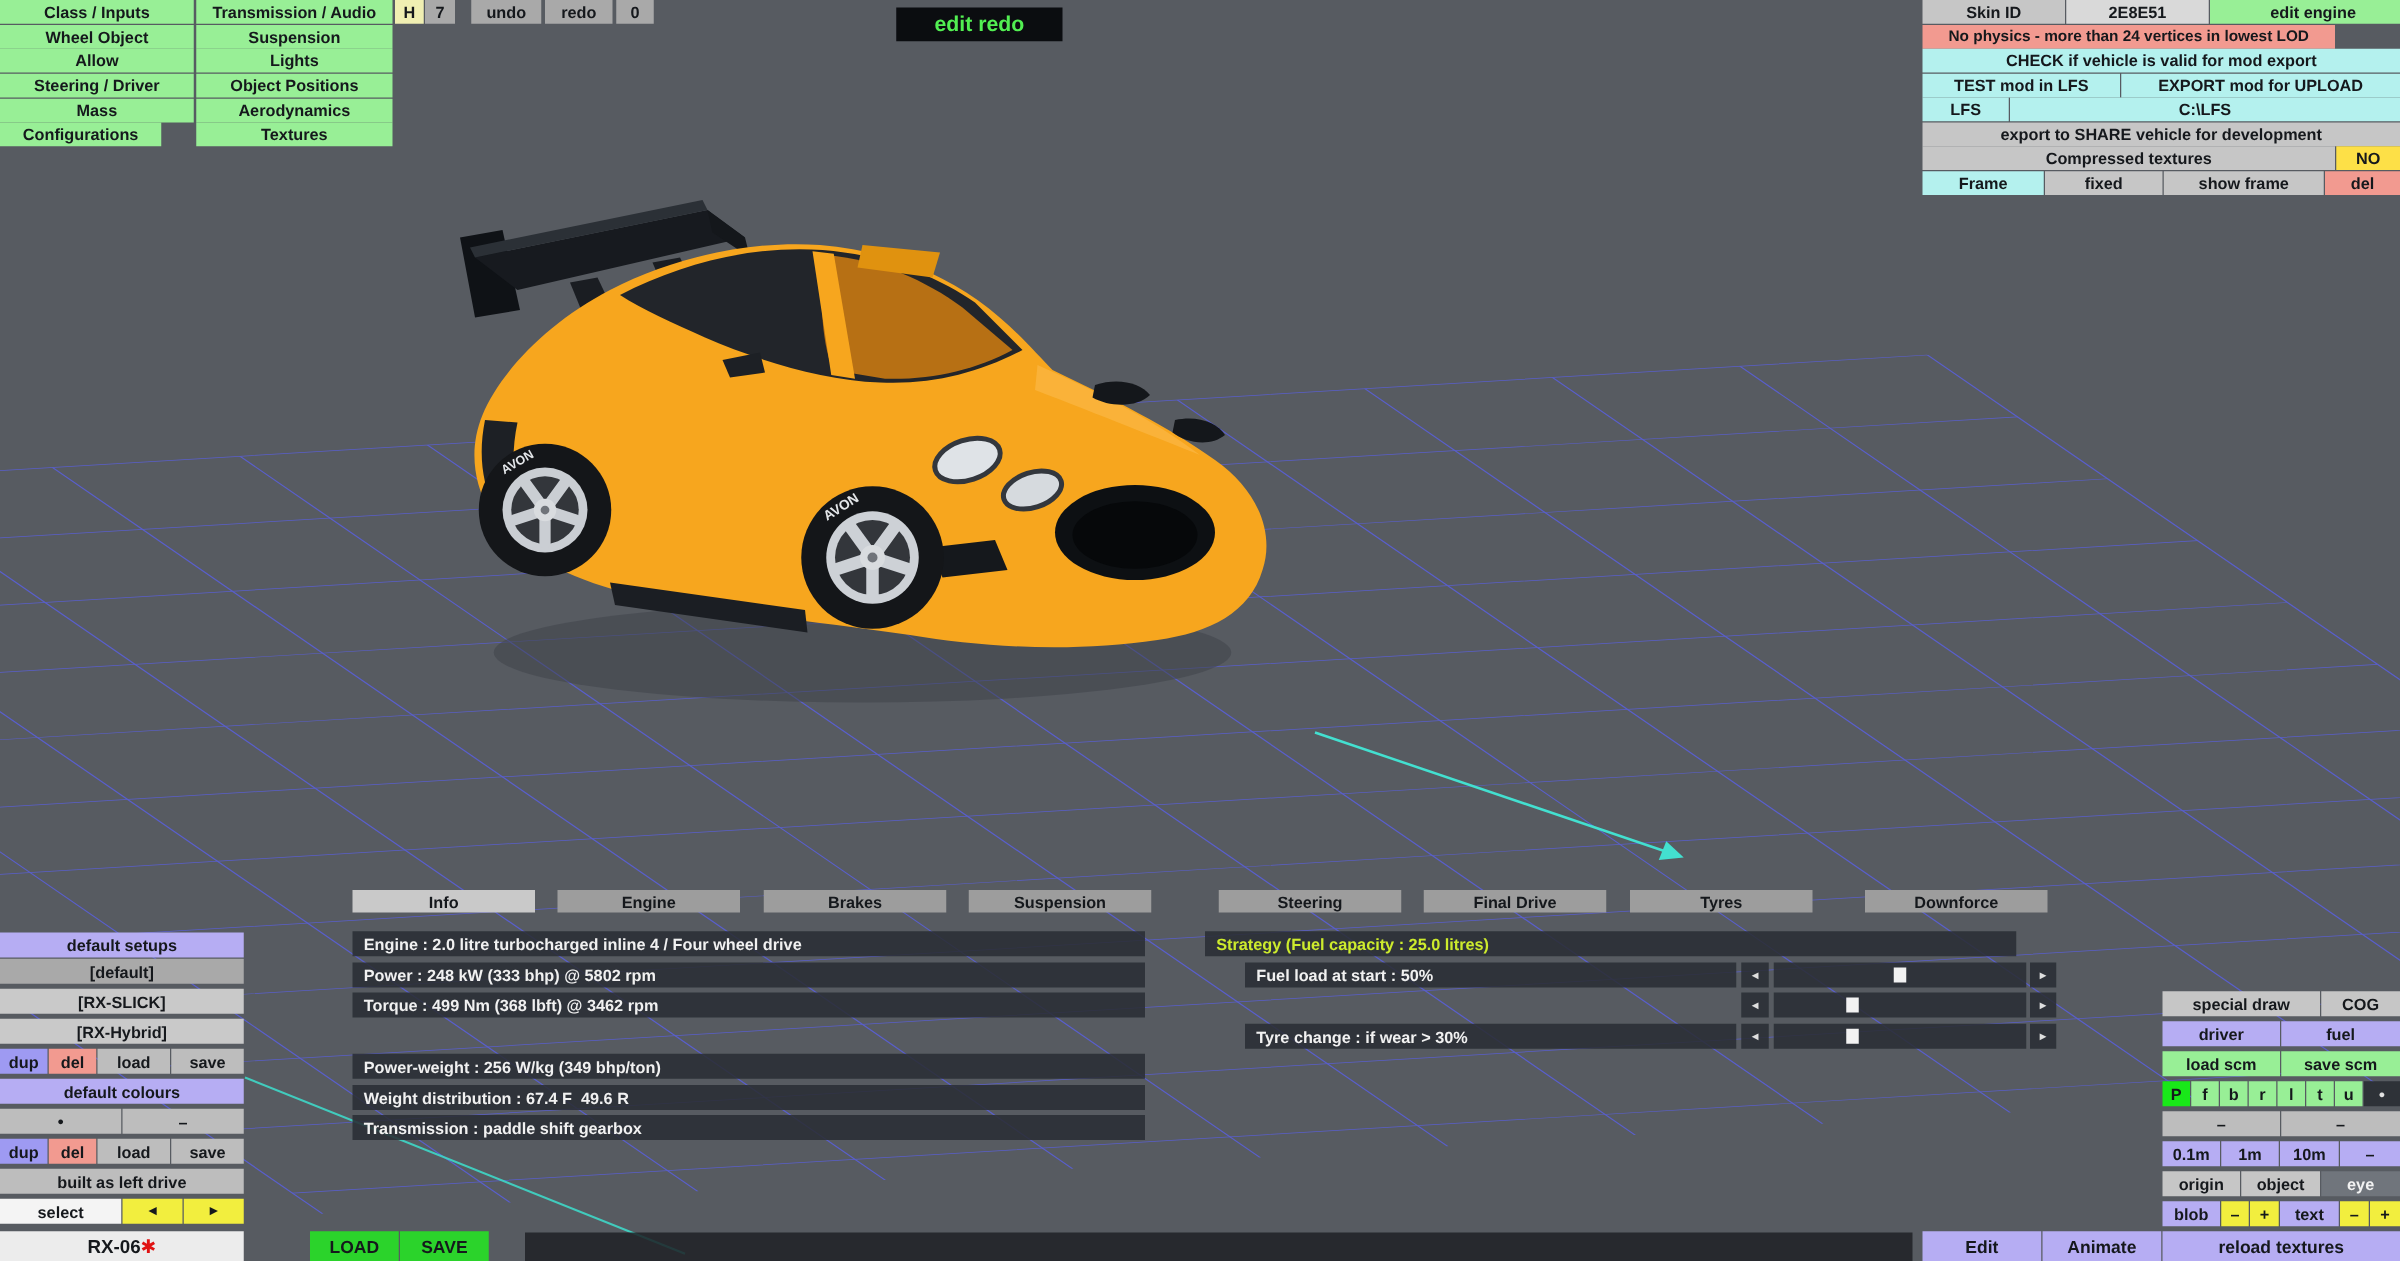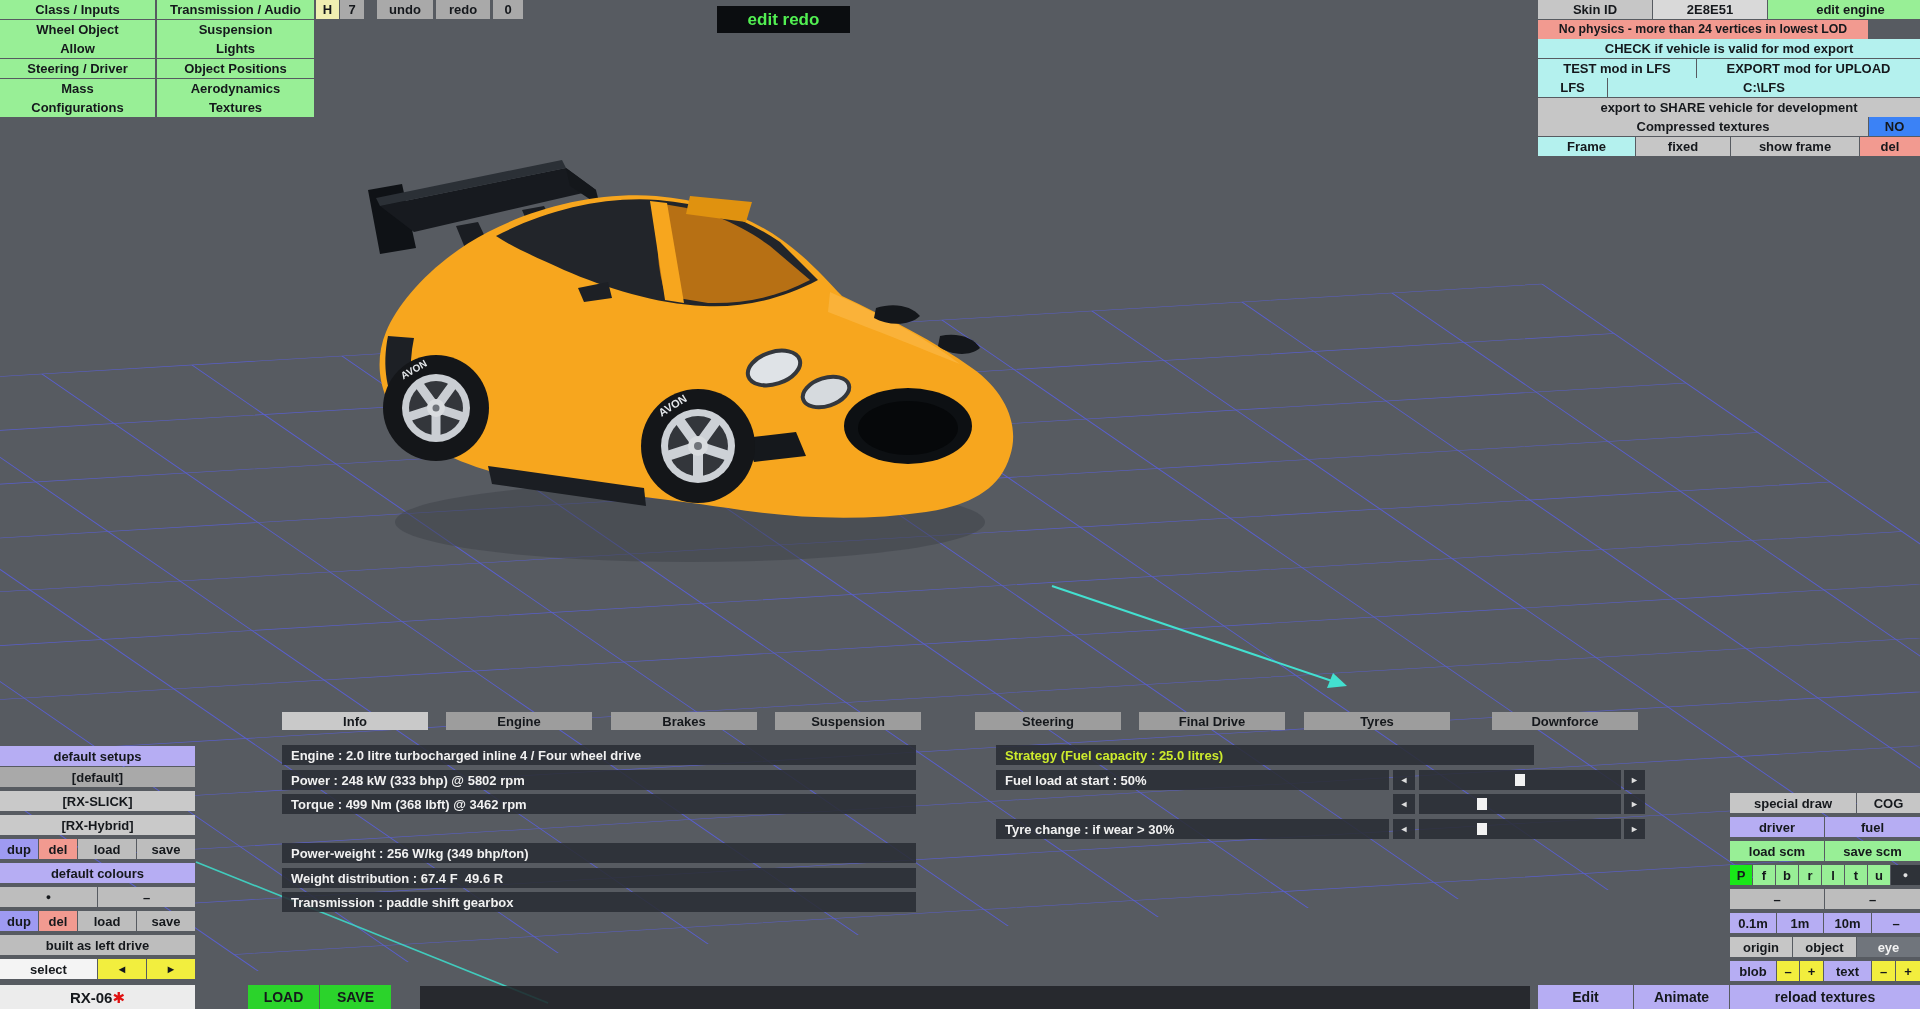--- a/index.html
+++ b/index.html
@@ -14,21 +14,21 @@
   .grn2{background:#2bd32b}
   .brightgreen{background:#19e819}
   .cyan{background:#b4f1ee}
   .lav{background:#b6adf3}
   .per{background:#9e9af2}
   .salmon{background:#f29a90}
   .gray{background:#c6c6c6}
   .gray2{background:#a9a9a9}
   .gray3{background:#bdbdbd}
   .ltgray{background:#c9c9c9}
-  .dkcell{background:#3b82f6}
+  .dkcell{background:#fde047}
   .darkbtn{background:#70757c;color:#f2f2f2}
   .blackbtn{background:#2e3238;color:#e2e2e2}
   .yellow{background:#f2ee3e}
   .white{background:#f4f4f4}
   .pale{background:#f0efb2}
   .fs12{font-size:12.3px}
   .small{font-size:9px}
   .row{position:absolute;height:20px;display:flex;align-items:center;background:rgba(42,46,52,.88);
        color:#f1f1f1;padding:0 9px;white-space:pre;line-height:1}
   .strathead{color:#cdeb2d}
@@ -116,21 +116,21 @@
         <text transform="rotate(-32)" x="0" y="-44" text-anchor="middle" font-size="11" font-weight="700" fill="#e4e7ea">AVON</text>
       </g>
     </svg>
   </div>
 
   <div class="b green" style="left:0;top:0;width:155px">Class / Inputs</div>
   <div class="b green" style="left:0;top:20px;width:155px">Wheel Object</div>
   <div class="b green" style="left:0;top:39px;width:155px">Allow</div>
   <div class="b green" style="left:0;top:59px;width:155px">Steering / Driver</div>
   <div class="b green" style="left:0;top:79px;width:155px">Mass</div>
-  <div class="b green" style="left:0;top:98px;width:155px">Configurations</div>
+  <div class="b green" style="left:0;top:98px;width:129px">Configurations</div>
   <div class="b green" style="left:157px;top:0;width:157px">Transmission / Audio</div>
   <div class="b green" style="left:157px;top:20px;width:157px">Suspension</div>
   <div class="b green" style="left:157px;top:39px;width:157px">Lights</div>
   <div class="b green" style="left:157px;top:59px;width:157px">Object Positions</div>
   <div class="b green" style="left:157px;top:79px;width:157px">Aerodynamics</div>
   <div class="b green" style="left:157px;top:98px;width:157px">Textures</div>
 
   <div class="b pale" style="left:316px;top:0;width:23px">H</div>
   <div class="b gray2" style="left:340px;top:0;width:24px">7</div>
   <div class="b gray2" style="left:377px;top:0;width:56px">undo</div>
@@ -165,21 +165,21 @@
   <div class="tab" style="left:1304px">Tyres</div>
   <div class="tab" style="left:1492px">Downforce</div>
 
   <div class="row" style="left:282px;top:745px;width:634px">Engine : 2.0 litre turbocharged inline 4 / Four wheel drive</div>
   <div class="row" style="left:282px;top:770px;width:634px">Power : 248 kW (333 bhp) @ 5802 rpm</div>
   <div class="row" style="left:282px;top:794px;width:634px">Torque : 499 Nm (368 lbft) @ 3462 rpm</div>
   <div class="row" style="left:282px;top:843px;width:634px">Power-weight : 256 W/kg (349 bhp/ton)</div>
   <div class="row" style="left:282px;top:868px;width:634px">Weight distribution : 67.4 F  49.6 R</div>
   <div class="row" style="left:282px;top:892px;width:634px">Transmission : paddle shift gearbox</div>
 
-  <div class="row strathead" style="left:996px;top:745px;width:538px">Strategy (Fuel capacity : 25.0 litres)</div>
+  <div class="row strathead" style="left:964px;top:745px;width:649px">Strategy (Fuel capacity : 25.0 litres)</div>
 
   <div class="row" style="left:996px;top:770px;width:393px">Fuel load at start : 50%</div>
   <div class="sld-btn" style="left:1393px;top:770px">◄</div>
   <div class="sld-track" style="left:1419px;top:770px;width:202px">
     <div class="sld-handle" style="left: calc(50% - 5px);"></div>
   </div>
   <div class="sld-btn" style="left:1624px;top:770px;width:21px">►</div>
 
   <div class="sld-btn" style="left:1393px;top:794px">◄</div>
   <div class="sld-track" style="left:1419px;top:794px;width:202px">

